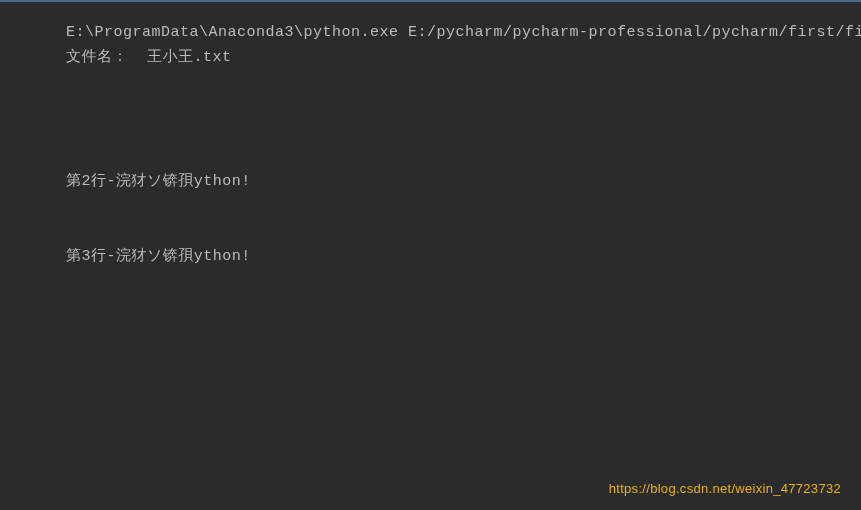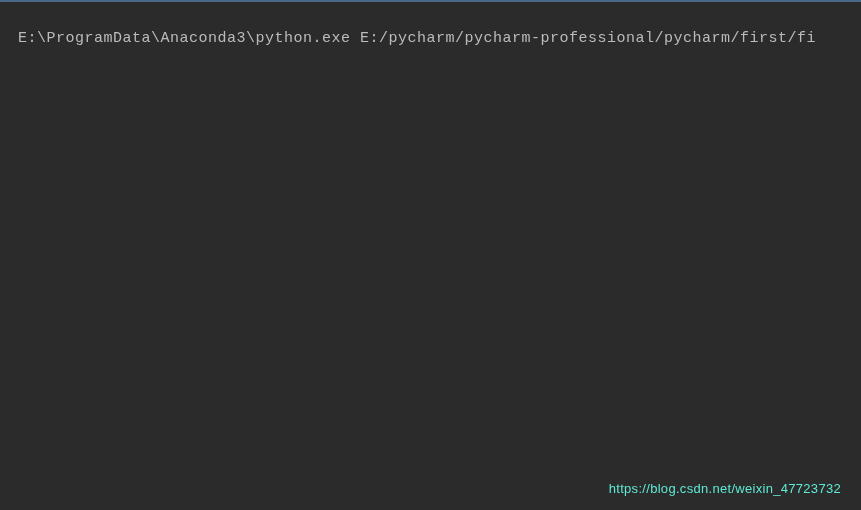--- a/index.html
+++ b/index.html
@@ -12,46 +12,50 @@
       height: 510px;
       background-color: #2b2b2b;
       font-family: 'Courier New', 'SimSun', monospace;
       font-size: 15px;
       color: #bbbbbb;
       overflow: hidden;
       position: relative;
       border-top: 2px solid #4a6a8a;
     }
     .console-content {
-      padding: 26px 18px;
+      padding: 20px 18px;
       line-height: 1.5;
+      margin-left: 48px;
     }
     .output-line {
       white-space: pre;
       margin-bottom: 2px;
       letter-spacing: 0.5px;
     }
     .large-gap {
       height: 50px;
     }
     .watermark {
       position: absolute;
       bottom: 14px;
       right: 20px;
-      color: #5eead4;
+      color: #eab308;
       font-family: Arial, sans-serif;
       font-size: 13px;
       letter-spacing: 0.3px;
     }
   </style>
 </head>
 <body>
 
 <div class="console-content">
   <div class="output-line">E:\ProgramData\Anaconda3\python.exe E:/pycharm/pycharm-professional/pycharm/first/fi</div>
+  <div class="output-line">文件名：  王小王.txt</div>
   <div class="large-gap"></div>
   <div class="large-gap"></div>
+  <div class="output-line">第2行-浣犲ソ锛孭ython!</div>
   <div class="large-gap"></div>
+  <div class="output-line">第3行-浣犲ソ锛孭ython!</div>
   <div class="large-gap"></div>
   <div class="large-gap"></div>
 </div>
 
 <div class="watermark">https://blog.csdn.net/weixin_47723732</div>
 
 </body></html>

